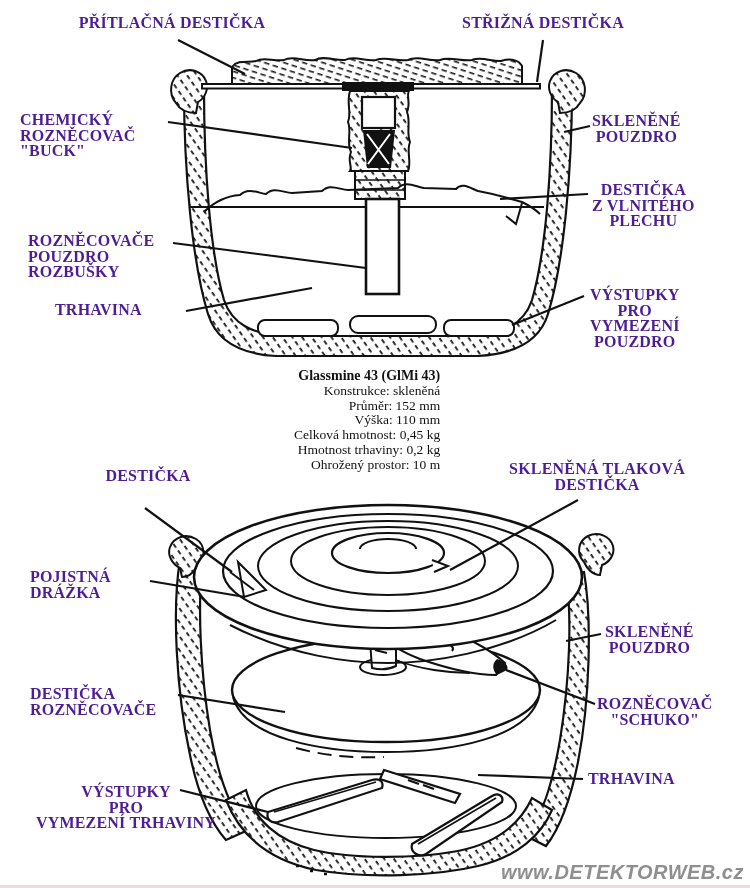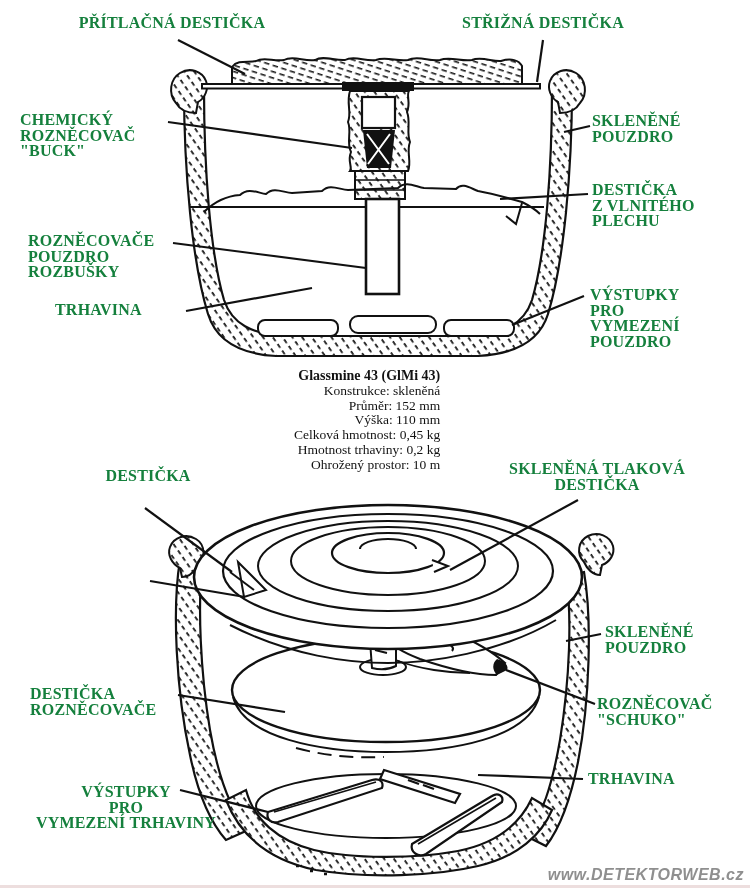--- a/index.html
+++ b/index.html
@@ -1,26 +1,26 @@
 <!DOCTYPE html>
 <html><head>
 <meta charset="utf-8">
 <style>
   html,body{margin:0;padding:0;background:#fff;}
   .page{position:relative;width:750px;height:888px;background:#ffffff;overflow:hidden;
         font-family:"Liberation Serif","DejaVu Serif",serif;}
   svg.art{position:absolute;left:0;top:0;}
   .lbl{position:absolute;font-weight:bold;font-size:16px;line-height:15.5px;
-       color:#15803d;white-space:nowrap;letter-spacing:.2px;}
+       color:#4c1d95;white-space:nowrap;letter-spacing:.2px;}
   .lbl span{display:block;}
-  .r{text-align:left;} .c{text-align:center;} .l{text-align:left;}
+  .r{text-align:left;} .c{text-align:center;} .l{text-align:center;}
   .spec{position:absolute;left:294px;top:369px;font-size:13.5px;line-height:14.8px;color:#121212;text-align:right;}
   .spec-title{font-weight:bold;font-size:14px;}
   .watermark{position:absolute;right:6px;bottom:4px;font-family:"Liberation Sans","DejaVu Sans",sans-serif;
-       font-weight:bold;font-style:italic;font-size:16px;letter-spacing:.5px;color:#8f8f8f;}
+       font-weight:bold;font-style:italic;font-size:20px;letter-spacing:.5px;color:#8f8f8f;}
   .scan-edge{position:absolute;left:0;right:0;bottom:0;height:3px;background:#dfc2c2;opacity:.55;}
 </style>
 </head>
 <body>
 
 <div class="page">
 
   <svg class="art" width="750" height="888" viewBox="0 0 750 888">
     <defs>
       <pattern id="stip" width="8" height="8" patternUnits="userSpaceOnUse" patternTransform="rotate(55)">
@@ -187,20 +187,24 @@
     <div>Ohrožený prostor: 10 m</div>
   </div>
 
   <div class="lbl c" style="left:48px;top:468px;width:200px">
     <span>DESTIČKA</span>
   </div>
   <div class="lbl c" style="left:497px;top:461px;width:200px">
     <span>SKLENĚNÁ TLAKOVÁ</span>
     <span>DESTIČKA</span>
   </div>
+  <div class="lbl r" style="left:30px;top:569px;width:116px">
+    <span>POJISTNÁ</span>
+    <span>DRÁŽKA</span>
+  </div>
   <div class="lbl l" style="left:605px;top:624px">
     <span>SKLENĚNÉ</span>
     <span>POUZDRO</span>
   </div>
   <div class="lbl r" style="left:30px;top:686px;width:146px">
     <span>DESTIČKA</span>
     <span>ROZNĚCOVAČE</span>
   </div>
   <div class="lbl l" style="left:597px;top:696px">
     <span>ROZNĚCOVAČ</span>

